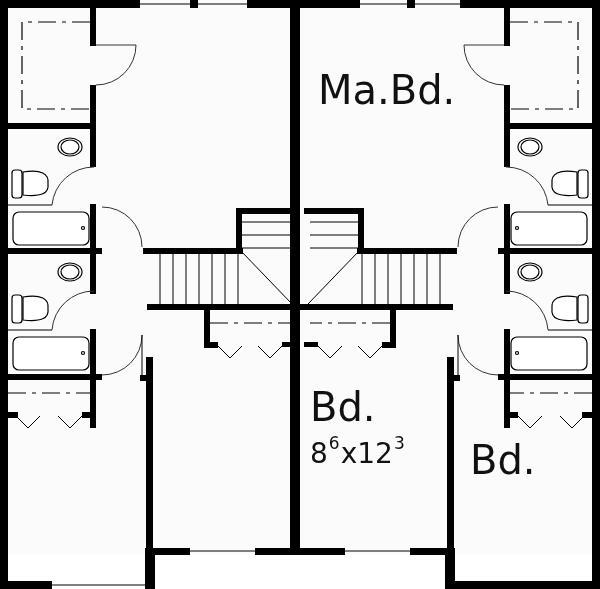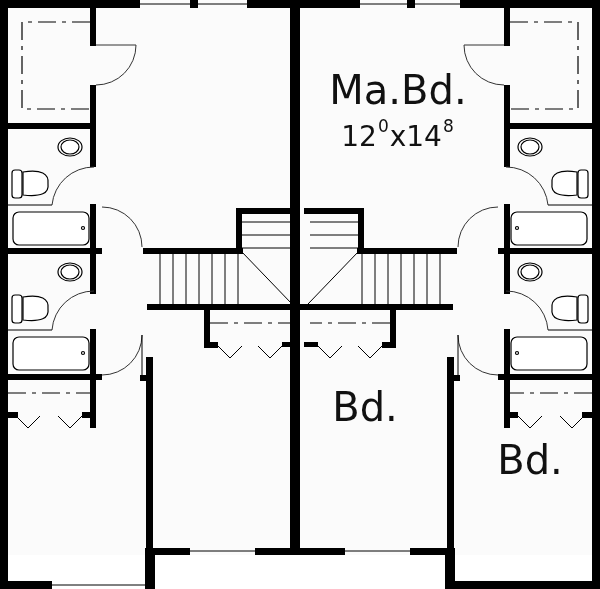--- a/index.html
+++ b/index.html
@@ -3,21 +3,21 @@
   <meta charset="utf-8">
   <style>
     html, body { margin: 0; padding: 0; background: #ffffff; }
     body { width: 600px; height: 589px; overflow: hidden; position: relative; }
     #plan { position: absolute; left: 0; top: 0; width: 600px; height: 589px; }
     .wall { fill: #000; }
     .thin { stroke: #000; stroke-width: 1; fill: none; }
     .arc { stroke: #333; stroke-width: 1; fill: none; }
     .dash { stroke: #000; stroke-width: 1.2; fill: none; stroke-dasharray: 18 6 4 6; }
     .fixture { stroke: #000; stroke-width: 1.2; fill: #fff; }
-    .room-label { position: absolute; font-family: "DejaVu Sans", sans-serif; color: #111; text-align: center; line-height: 1; white-space: nowrap; }
+    .room-label { position: absolute; font-family: "DejaVu Sans", sans-serif; color: #111; text-align: left; line-height: 1; white-space: nowrap; }
     .room-name { font-size: 40px; letter-spacing: 0px; }
     .room-dim { font-size: 28px; margin-top: 8px; }
     .room-dim sup { font-size: 17px; vertical-align: 14px; margin: 0 1px; }
   </style>
 </head>
 <body>
 
 <svg id="plan" viewBox="0 0 600 589" xmlns="http://www.w3.org/2000/svg">
 
   <rect x="0" y="0" width="600" height="555" fill="#fbfbfb"></rect>
@@ -189,24 +189,24 @@
     <path class="thin" d="M258 346 L270 358 L282 346"></path>
     <rect class="wall" x="282" y="342" width="14" height="5"></rect>
   </g>
 
   <rect class="wall" x="447" y="357" width="7" height="198"></rect>
   <rect class="wall" x="454" y="548" width="146" height="0"></rect>
 </svg>
 
 <div class="room-label" style="left:318px; top:70px; width:160px;">
   <div class="room-name">Ma.Bd.</div>
-  <div class="room-dim">
-    <span>12</span><sup>0</sup><span>x</span><span>14</span><sup>8</sup>
-  </div>
 </div>
 
 <div class="room-label" style="left:310px; top:387px; width:110px;">
   <div class="room-name">Bd.</div>
+  <div class="room-dim">
+    <span>8</span><sup>6</sup><span>x</span><span>12</span><sup>3</sup>
+  </div>
 </div>
 
 <div class="room-label" style="left:470px; top:440px; width:120px;">
   <div class="room-name">Bd.</div>
 </div>
 
 </body></html>

